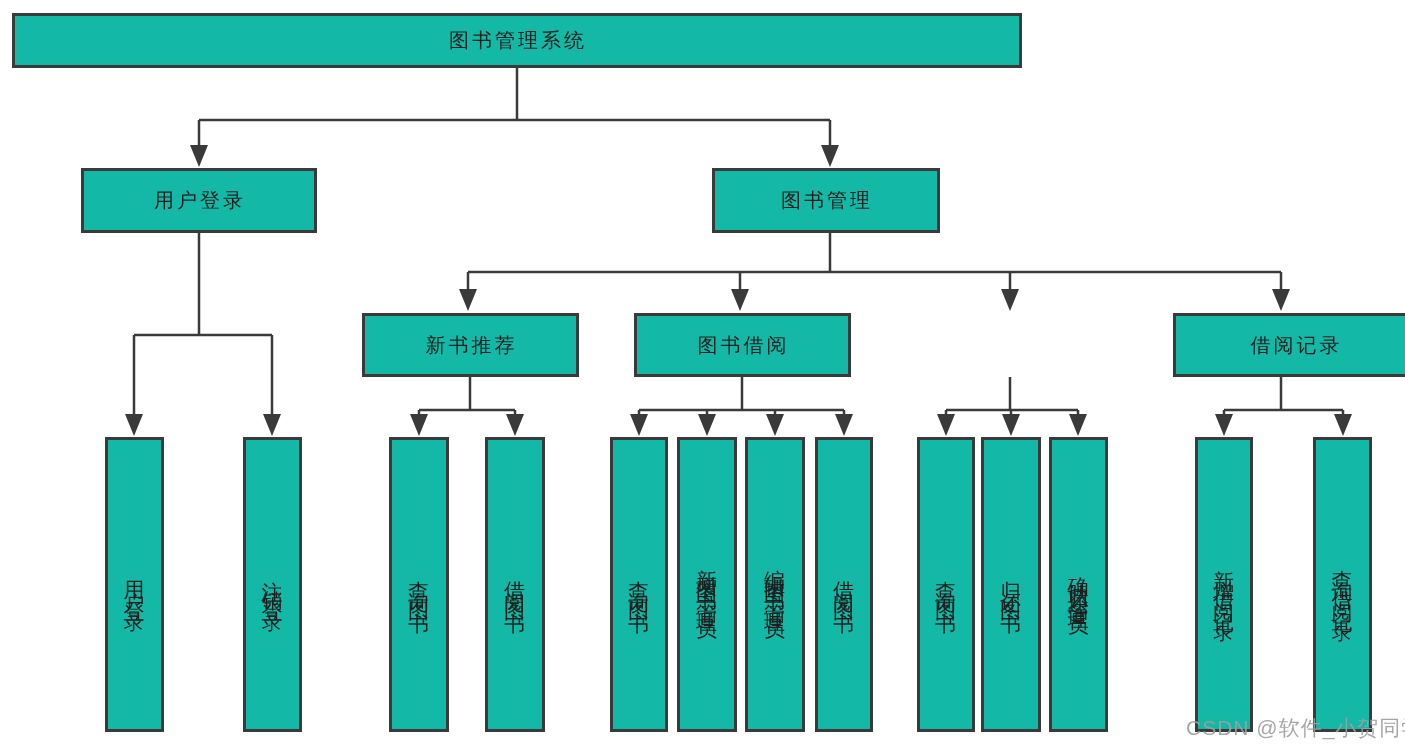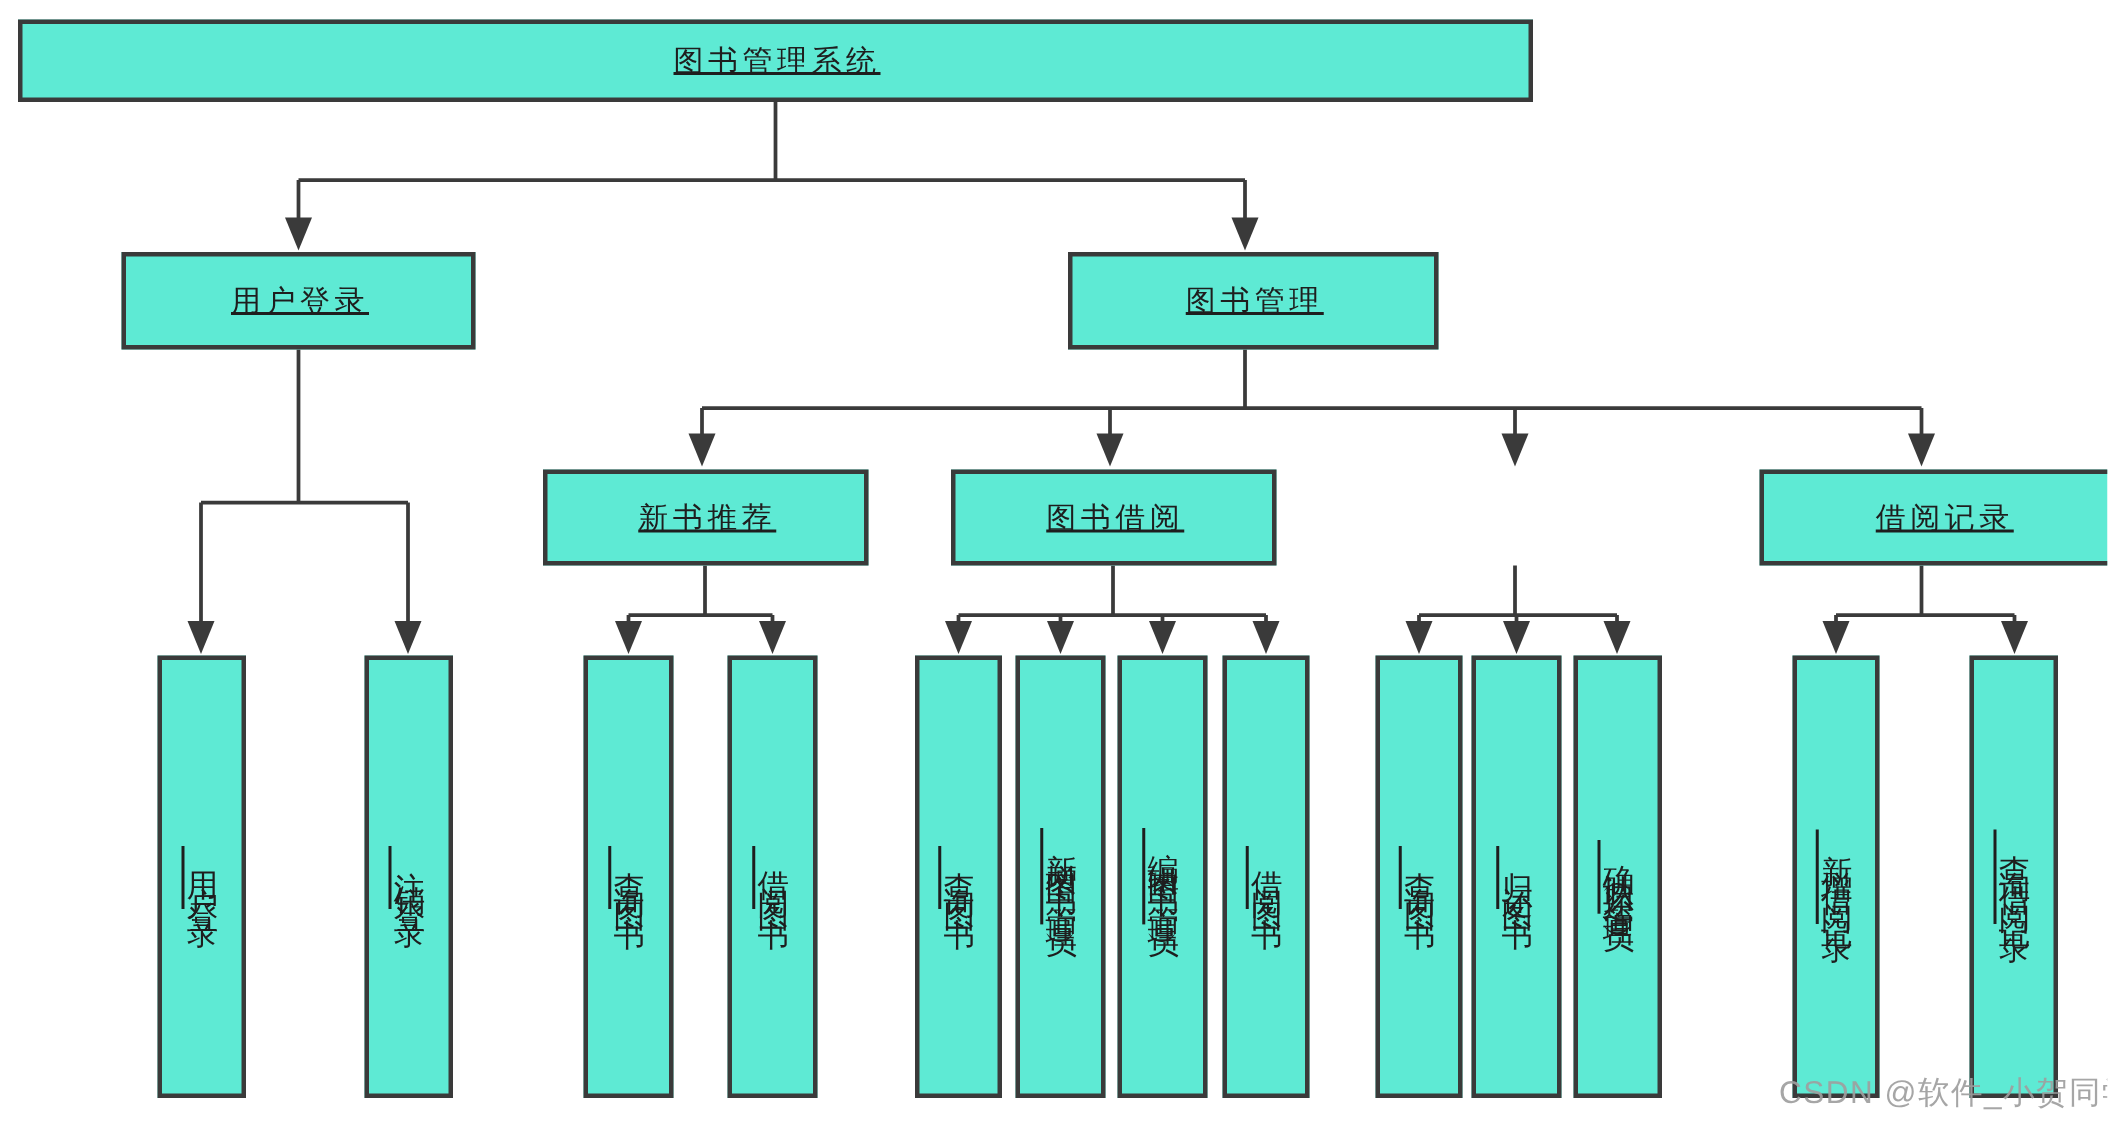--- a/index.html
+++ b/index.html
@@ -2,24 +2,23 @@
 <html><head>
 <meta charset="utf-8">
 <style>
   html,body{margin:0;padding:0;background:#ffffff;}
   .stage{
     position:relative;width:1405px;height:747px;background:#ffffff;overflow:hidden;
     font-family:"Liberation Sans","DejaVu Sans",sans-serif;color:#1e1e1e;
   }
   .wires{position:absolute;left:0;top:0;z-index:1;}
   .node{
-    position:absolute;box-sizing:border-box;background:#5eead4;
+    position:absolute;box-sizing:border-box;background:#14b8a6;
     border:3px solid #3a3a3a;display:flex;align-items:center;justify-content:center;
     z-index:2;
-    text-decoration:underline;
   }
   .hbox{font-size:20px;letter-spacing:3px;}
   .hbox span{transform:translateX(1px);}
   .vbox{
     writing-mode:vertical-rl;text-orientation:mixed;
     font-size:21px;letter-spacing:0.5em;line-height:1;
   }
   .watermark{
     position:absolute;z-index:5;font-size:21px;letter-spacing:1px;
     color:rgba(158,158,158,0.92);white-space:nowrap;
@@ -96,21 +95,21 @@
     </g>
   </svg>
 
   <div class="node hbox" style="left:12px;top:13px;width:1010px;height:55px">
     <span>图书管理系统</span>
   </div>
 
   <div class="node hbox" style="left:81px;top:168px;width:236px;height:65px">
     <span>用户登录</span>
   </div>
-  <div class="node hbox" style="left:712px;top:168px;width:247px;height:65px">
+  <div class="node hbox" style="left:712px;top:168px;width:228px;height:65px">
     <span>图书管理</span>
   </div>
 
   <div class="node hbox" style="left:362px;top:313px;width:217px;height:64px">
     <span>新书推荐</span>
   </div>
   <div class="node hbox" style="left:634px;top:313px;width:217px;height:64px">
     <span>图书借阅</span>
   </div>
   <div class="node hbox" style="left:1173px;top:313px;width:245px;height:64px">

